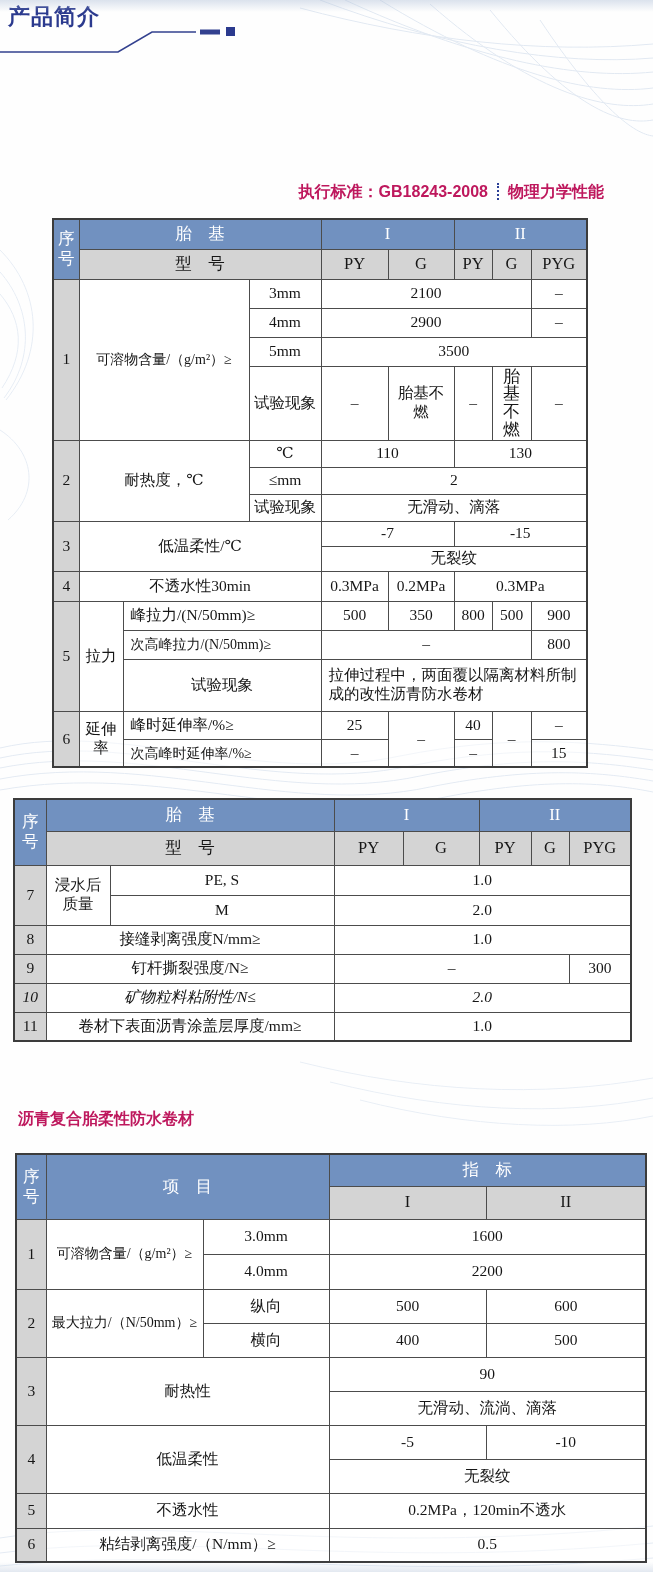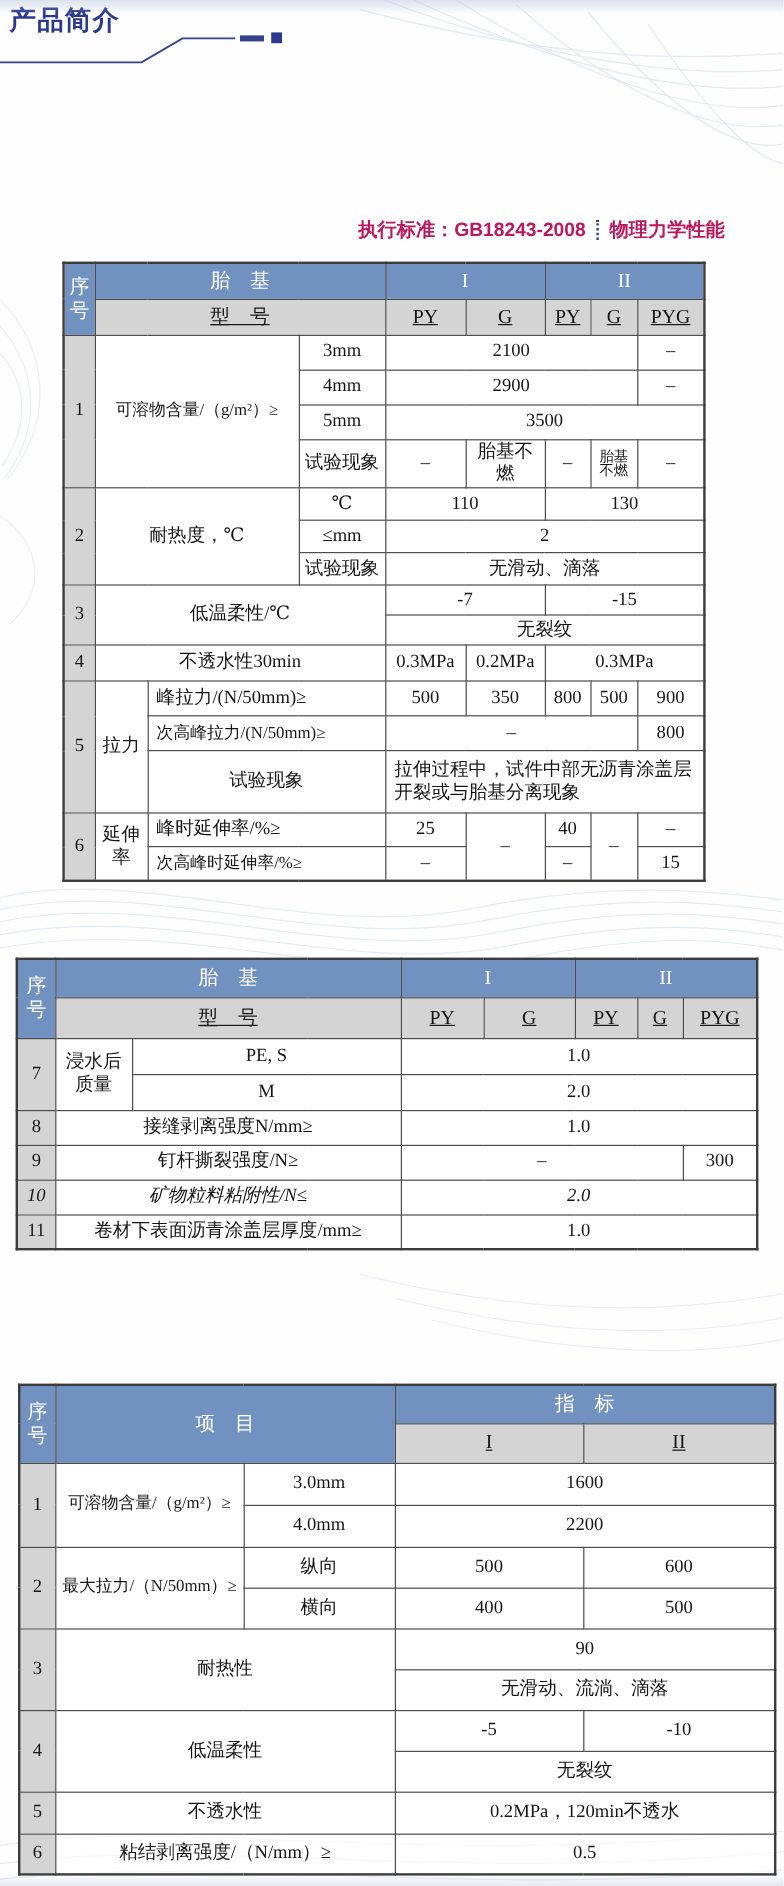--- a/index.html
+++ b/index.html
@@ -22,25 +22,25 @@
   .std1{top:182px;left:0;width:604px;text-align:right;}
   .std3{top:1109px;left:18px;width:622px;display:flex;justify-content:space-between;align-items:center;}
   .dotsep{display:inline-block;border-left:2px dotted #2b3f97;height:17px;margin:0 9px;vertical-align:-3px;}
 
   table.t{position:absolute;z-index:1;border-collapse:collapse;table-layout:fixed;
           background:rgba(255,255,255,0.55);border:2px solid #3c3c3c;}
   .t td{border:1px solid #4c4c4c;text-align:center;vertical-align:middle;
         font-family:"Liberation Serif","DejaVu Serif",serif;font-size:15.5px;color:#161616;
         padding:1px 3px;line-height:1.22;white-space:pre-line;overflow:hidden;}
   .t td.b{background:#7191c0;color:#ffffff;font-size:16.5px;}
-  .t td.g{background:#d4d4d4;font-size:16.5px;text-decoration:underline;}
+  .t td.g{background:#d4d4d4;font-size:16.5px;}
   .t td.n{background:#d4d4d4;}
   .t td.lft{text-align:left;padding-left:7px;}
   .t td.t14{font-size:14px;}
-  .t td.sm{font-size:12px;line-height:1.05;}
+  .t td.sm{font-size:17px;line-height:1.05;}
   .t1{top:218px;left:52px;width:534px;}
   .t2{top:798px;left:13px;width:617px;}
   .t3{top:1153px;left:15px;width:630px;}
 </style>
 </head>
 <body>
 
 <div class="page">
 
   <svg class="bg" width="653" height="1572" viewBox="0 0 653 1572">
@@ -185,21 +185,21 @@
           <td>500</td>
           <td>900</td>
         </tr>
         <tr style="height: 29px;">
           <td colspan="2" class="lft t14">次高峰拉力/(N/50mm)≥</td>
           <td colspan="4">–</td>
           <td>800</td>
         </tr>
         <tr style="height: 52px;">
           <td colspan="2">试验现象</td>
-          <td colspan="5" class="lft">拉伸过程中，试件中部无沥青涂盖层开裂或与胎基分离现象</td>
+          <td colspan="5" class="lft">拉伸过程中，两面覆以隔离材料所制成的改性沥青防水卷材</td>
         </tr>
         <tr style="height: 28px;">
           <td rowspan="2" class="n">6</td>
           <td rowspan="2">延伸率</td>
           <td colspan="2" class="lft">峰时延伸率/%≥</td>
           <td>25</td>
           <td rowspan="2">–</td>
           <td>40</td>
           <td rowspan="2">–</td>
           <td>–</td>
@@ -269,20 +269,21 @@
         </tr>
         <tr style="height: 29px;">
           <td class="n">11</td>
           <td colspan="3">卷材下表面沥青涂盖层厚度/mm≥</td>
           <td colspan="5">1.0</td>
         </tr>
       </tbody>
   </table>
 
   <div class="std std3">
+    <span>沥青复合胎柔性防水卷材</span>
   </div>
 
   <table class="t t3">
     <colgroup>
       <col style="width:30px">
         <col style="width:157px">
         <col style="width:126px">
         <col style="width:157px">
         <col style="width:160px">
     </colgroup>

